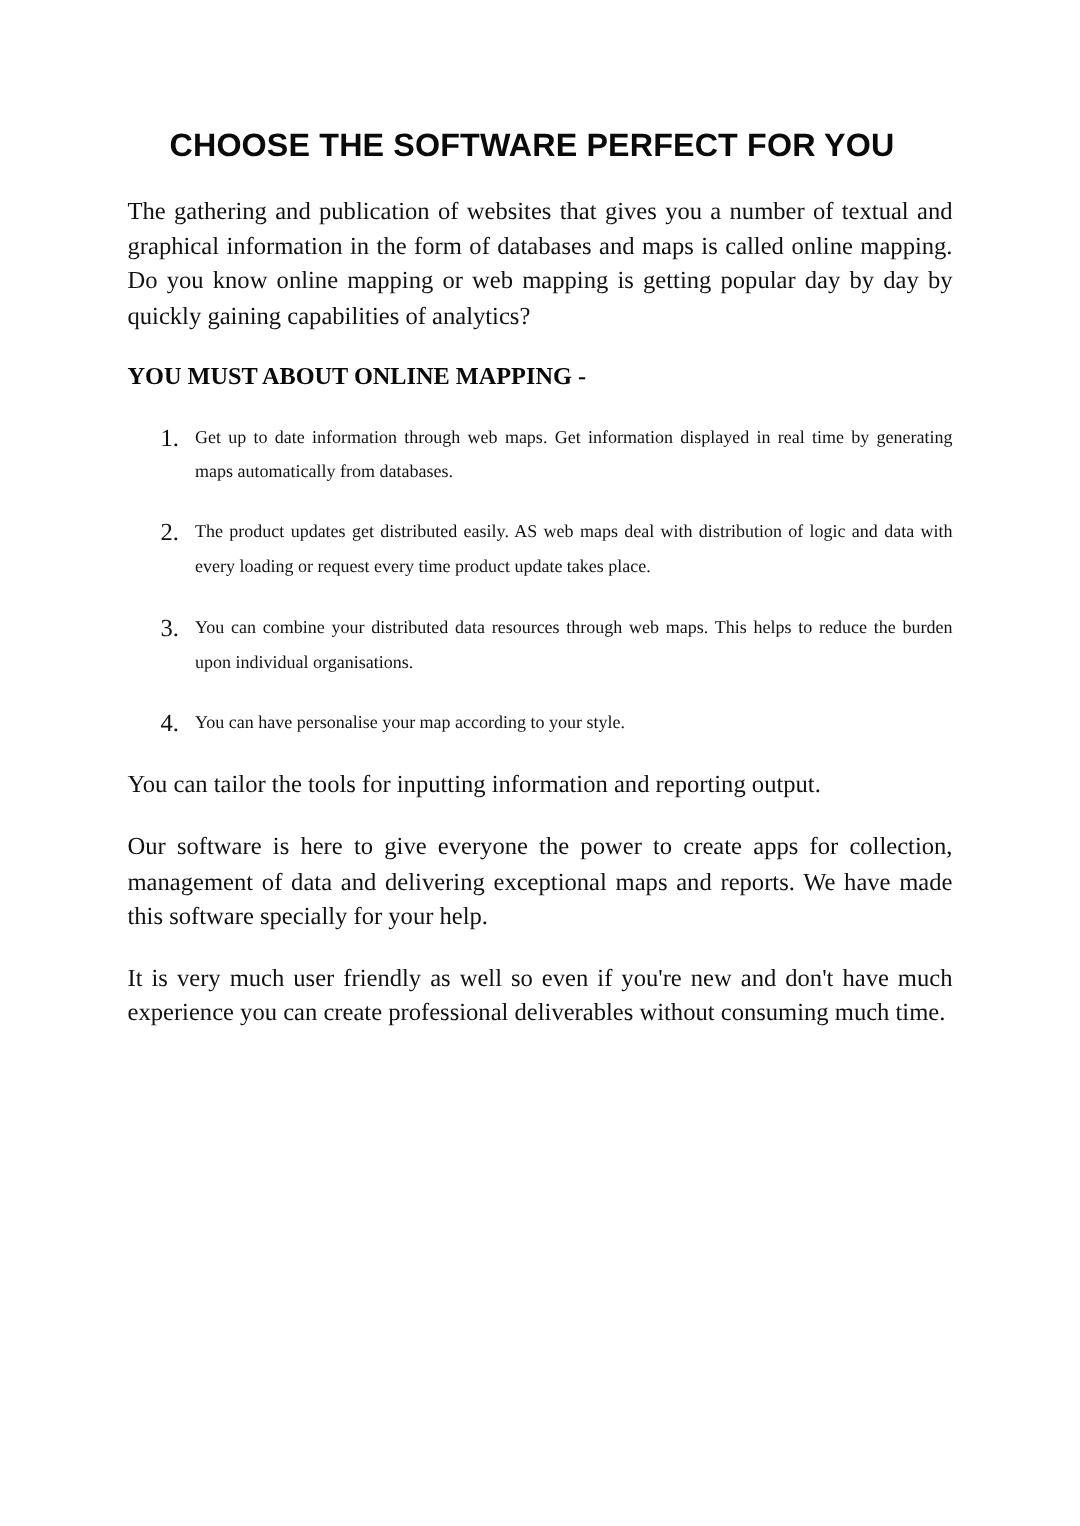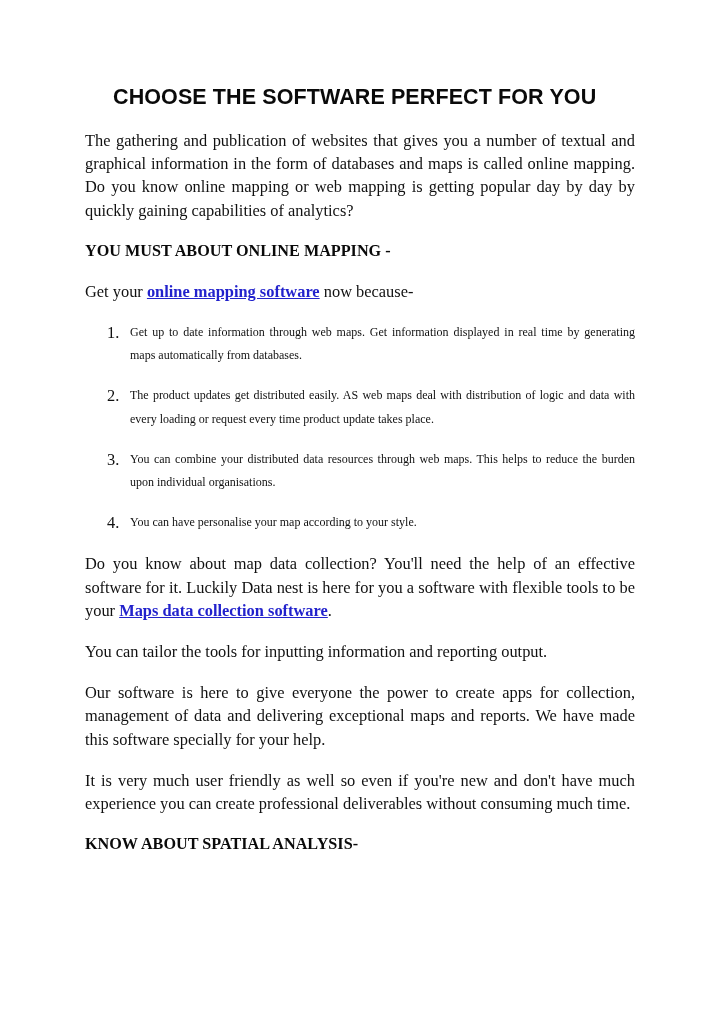--- a/index.html
+++ b/index.html
@@ -111,36 +111,33 @@
 
 <div class="page">
   <div class="content">
 
     <h1 class="doc-title">CHOOSE THE SOFTWARE PERFECT FOR YOU</h1>
 
     <p class="para">The gathering and publication of websites that gives you a number of textual and graphical information in the form of databases and maps is called online mapping. Do you know online mapping or web mapping is getting popular day by day by quickly gaining capabilities of analytics?</p>
 
     <p class="section-heading">YOU MUST ABOUT ONLINE MAPPING -</p>
 
-    <p class="para"><span>Get your </span><a class="doc-link">online mapping software</a><span> now because-</span></p>
 
     <div class="list-block">
       <ol class="numbered-list">
         <li>Get up to date information through web maps. Get information displayed in real time by generating maps automatically from databases.</li>
         <li>The product updates get distributed easily. AS web maps deal with distribution of logic and data with every loading or request every time product update takes place.</li>
         <li>You can combine your distributed data resources through web maps. This helps to reduce the burden upon individual organisations.</li>
         <li>You can have personalise your map according to your style.</li>
       </ol>
     </div>
 
 
-    <p class="para"><span>Do you know about map data collection? You'll need the help of an effective software for it. Luckily Data nest is here for you a software with flexible tools to be your </span><a class="doc-link">Maps data collection software</a><span>.</span></p>
 
     <p class="para">You can tailor the tools for inputting information and reporting output.</p>
 
     <p class="para">Our software is here to give everyone the power to create apps for collection, management of data and delivering exceptional maps and reports. We have made this software specially for your help.</p>
 
     <p class="para">It is very much user friendly as well so even if you're new and don't have much experience you can create professional deliverables without consuming much time.</p>
 
-    <p class="section-heading">KNOW ABOUT SPATIAL ANALYSIS-</p>
 
   </div>
 </div>
 
 </body></html>

